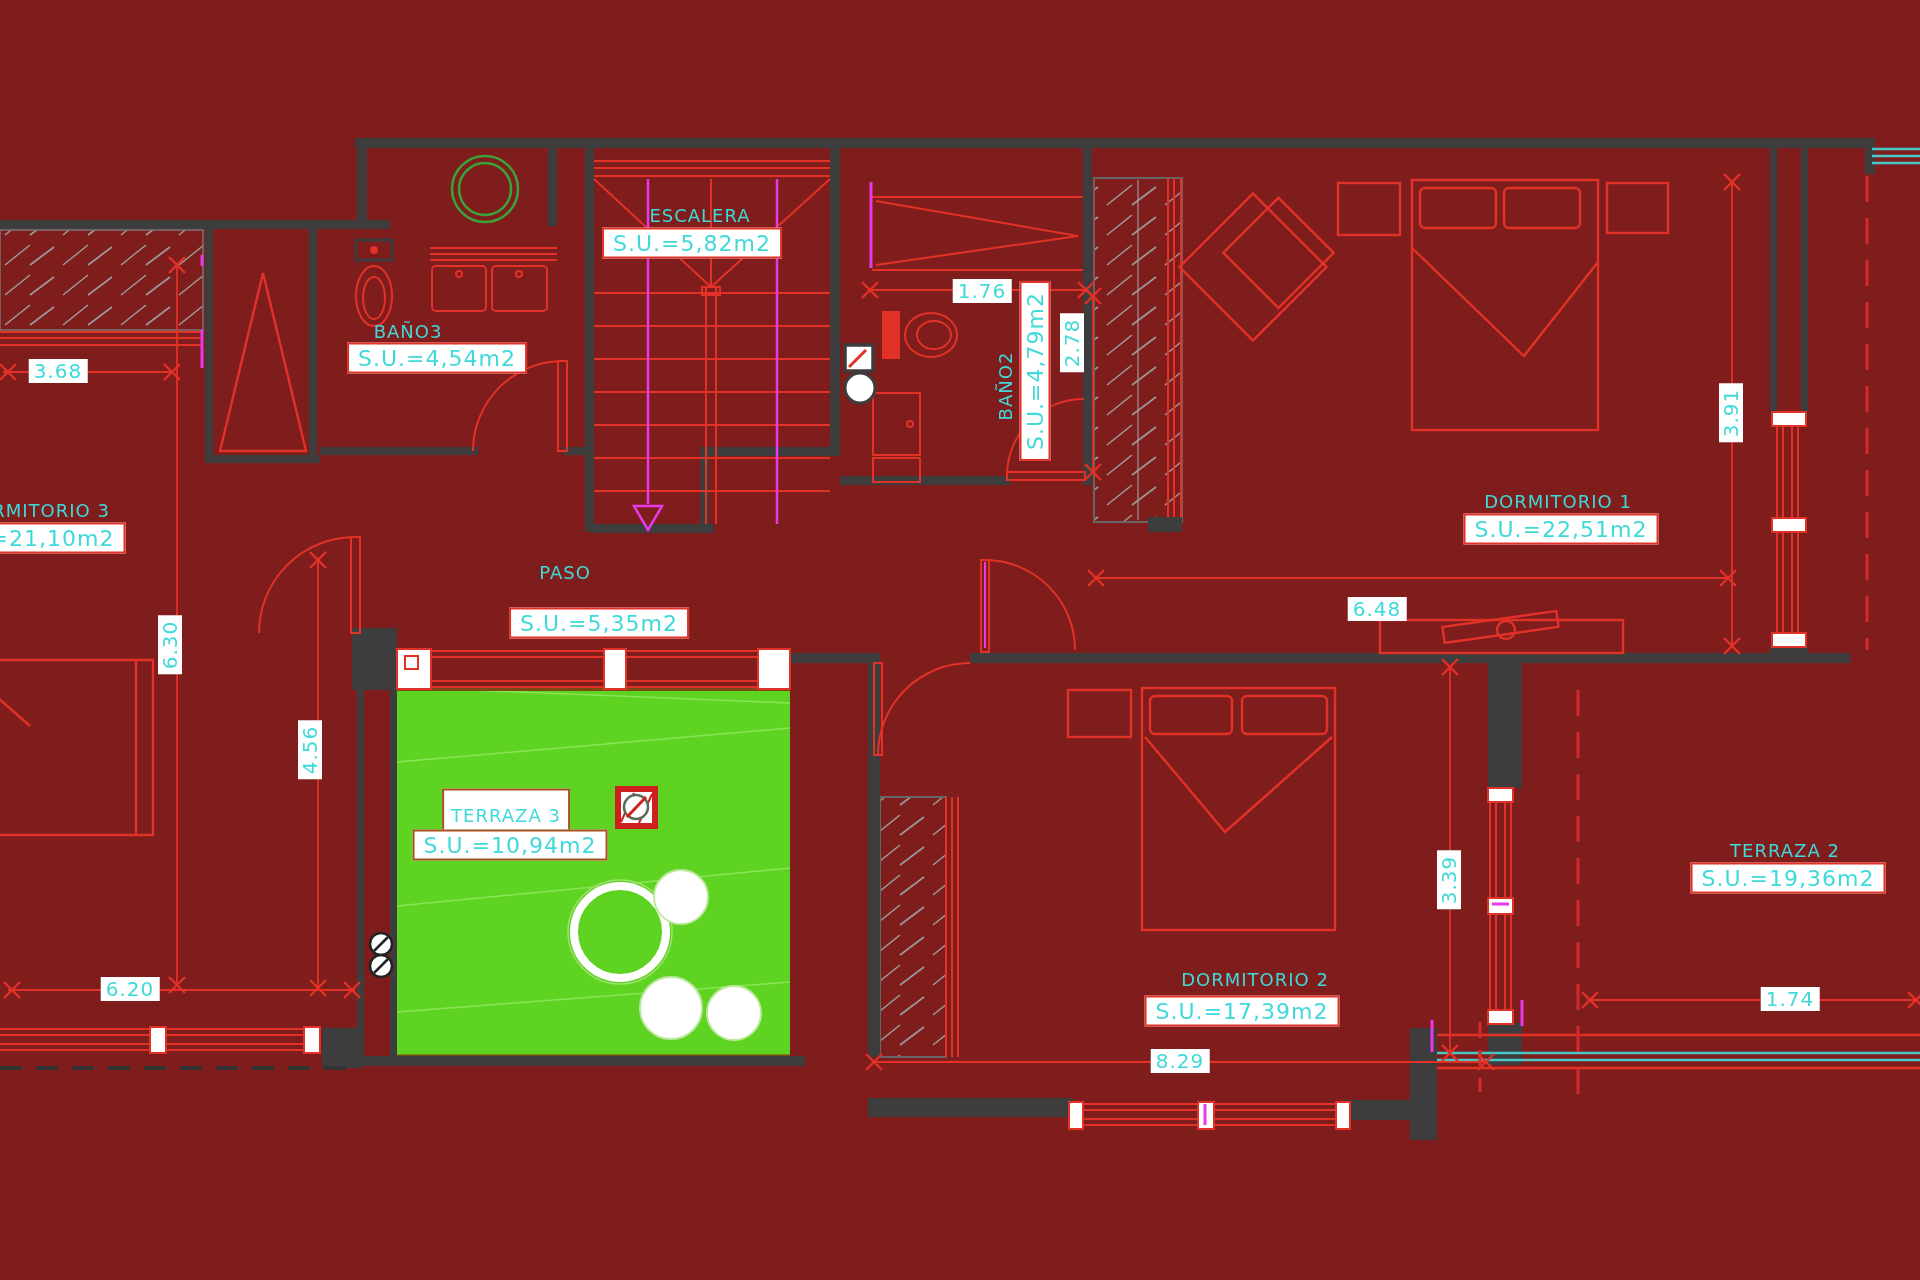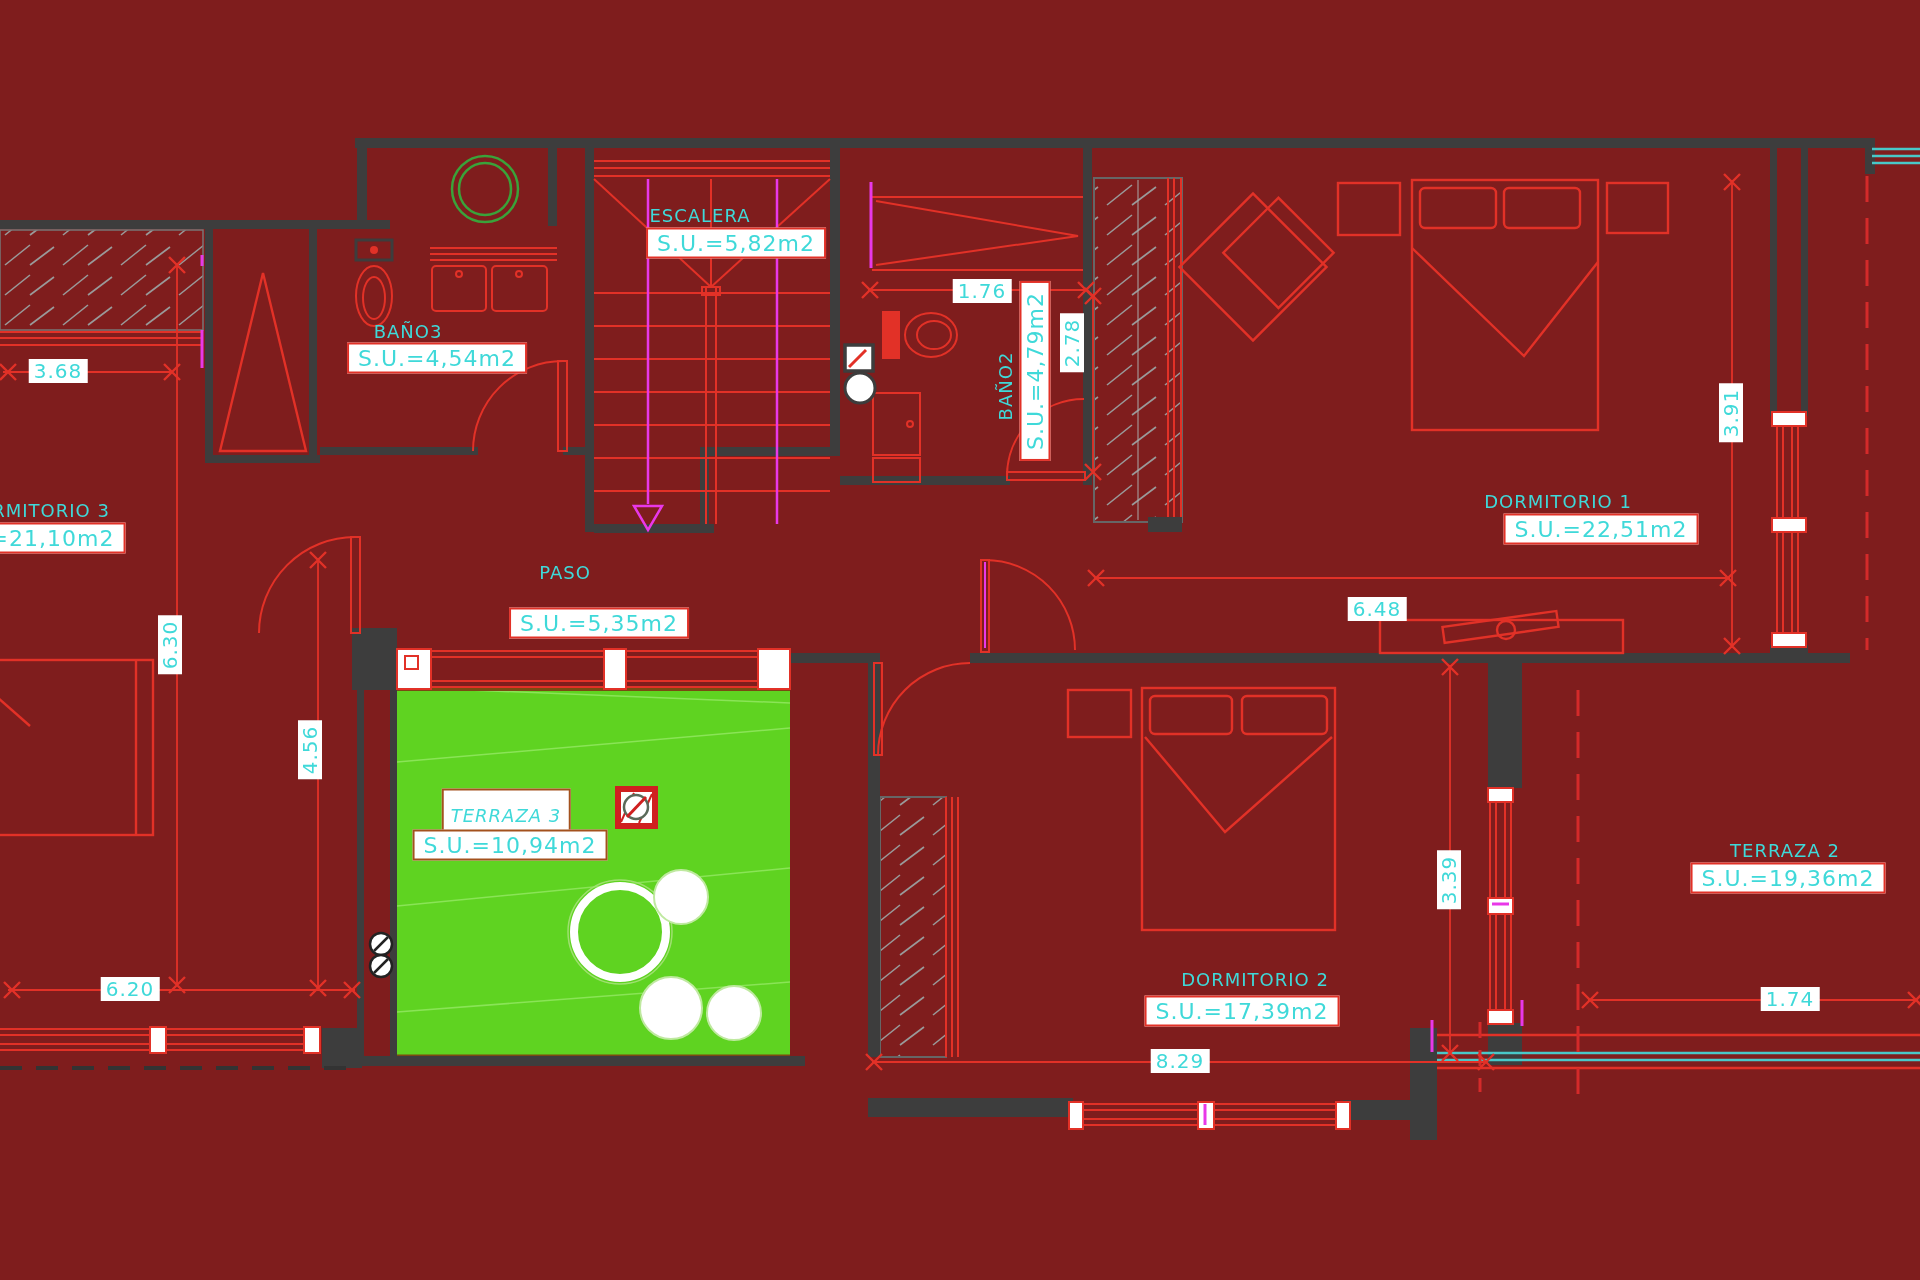--- a/index.html
+++ b/index.html
@@ -7,21 +7,21 @@
          font-family:"DejaVu Sans", sans-serif;}
   .stage svg{position:absolute;left:0;top:0;}
   .room-name{position:absolute;transform:translate(-50%,-50%);color:#3fd9d9;font-size:18px;
              letter-spacing:1px;white-space:nowrap;}
   .room-name.vert{transform:translate(-50%,-50%) rotate(-90deg);}
   .area-box{position:absolute;transform:translate(-50%,-50%);color:#3fd9d9;font-size:22px;
             letter-spacing:1px;white-space:nowrap;background:#ffffff;border:2px solid #e23127;
             padding:1px 9px;}
   .area-box.vert{transform:translate(-50%,-50%) rotate(-90deg);}
   .area-box.brown, .room-name.boxed{border-color:#a3511d;}
-  .room-name.boxed{background:#ffffff;border:2px solid #a3511d;padding:14px 7px;font-style:italic;}
+  .room-name.boxed{background:#ffffff;border:2px solid #a3511d;padding:14px 7px;}
   .dim{position:absolute;transform:translate(-50%,-50%);color:#3fd9d9;font-size:20px;
        letter-spacing:1px;background:#ffffff;padding:0 5px;white-space:nowrap;}
   .dim.vert{transform:translate(-50%,-50%) rotate(-90deg);}
 </style>
 </head>
 <body>
 
 <div class="stage">
 
 <svg width="1920" height="1280" viewBox="0 0 1920 1280">
@@ -341,30 +341,30 @@
     <use href="#xm" x="1450" y="667"></use>
         <use href="#xm" x="1450" y="1053"></use>
     <use href="#xm" x="874" y="1062"></use>
         <use href="#xm" x="1486" y="1062"></use>
     <use href="#xm" x="1590" y="1000"></use>
         <use href="#xm" x="1916" y="1000"></use>
   </g>
 </svg>
 
   <div class="room-name" style="left:700px;top:215px">ESCALERA</div>
-  <div class="area-box" style="left:736px;top:243px">S.U.=5,82m2</div>
+  <div class="area-box" style="left:692px;top:243px">S.U.=5,82m2</div>
 
   <div class="room-name" style="left:408px;top:331px">BAÑO3</div>
   <div class="area-box" style="left:437px;top:358px">S.U.=4,54m2</div>
 
   <div class="room-name vert" style="left:1005px;top:386px">BAÑO2</div>
   <div class="area-box vert" style="left:1035px;top:371px">S.U.=4,79m2</div>
 
   <div class="room-name" style="left:1558px;top:501px">DORMITORIO 1</div>
-  <div class="area-box" style="left:1601px;top:529px">S.U.=22,51m2</div>
+  <div class="area-box" style="left:1561px;top:529px">S.U.=22,51m2</div>
 
   <div class="room-name" style="left:36px;top:510px">DORMITORIO 3</div>
   <div class="area-box" style="left:28px;top:538px">S.U.=21,10m2</div>
 
   <div class="room-name" style="left:565px;top:572px">PASO</div>
   <div class="area-box" style="left:599px;top:623px">S.U.=5,35m2</div>
 
   <div class="room-name boxed" style="left:506px;top:815px">TERRAZA 3</div>
   <div class="area-box brown" style="left:510px;top:845px">S.U.=10,94m2</div>
 

